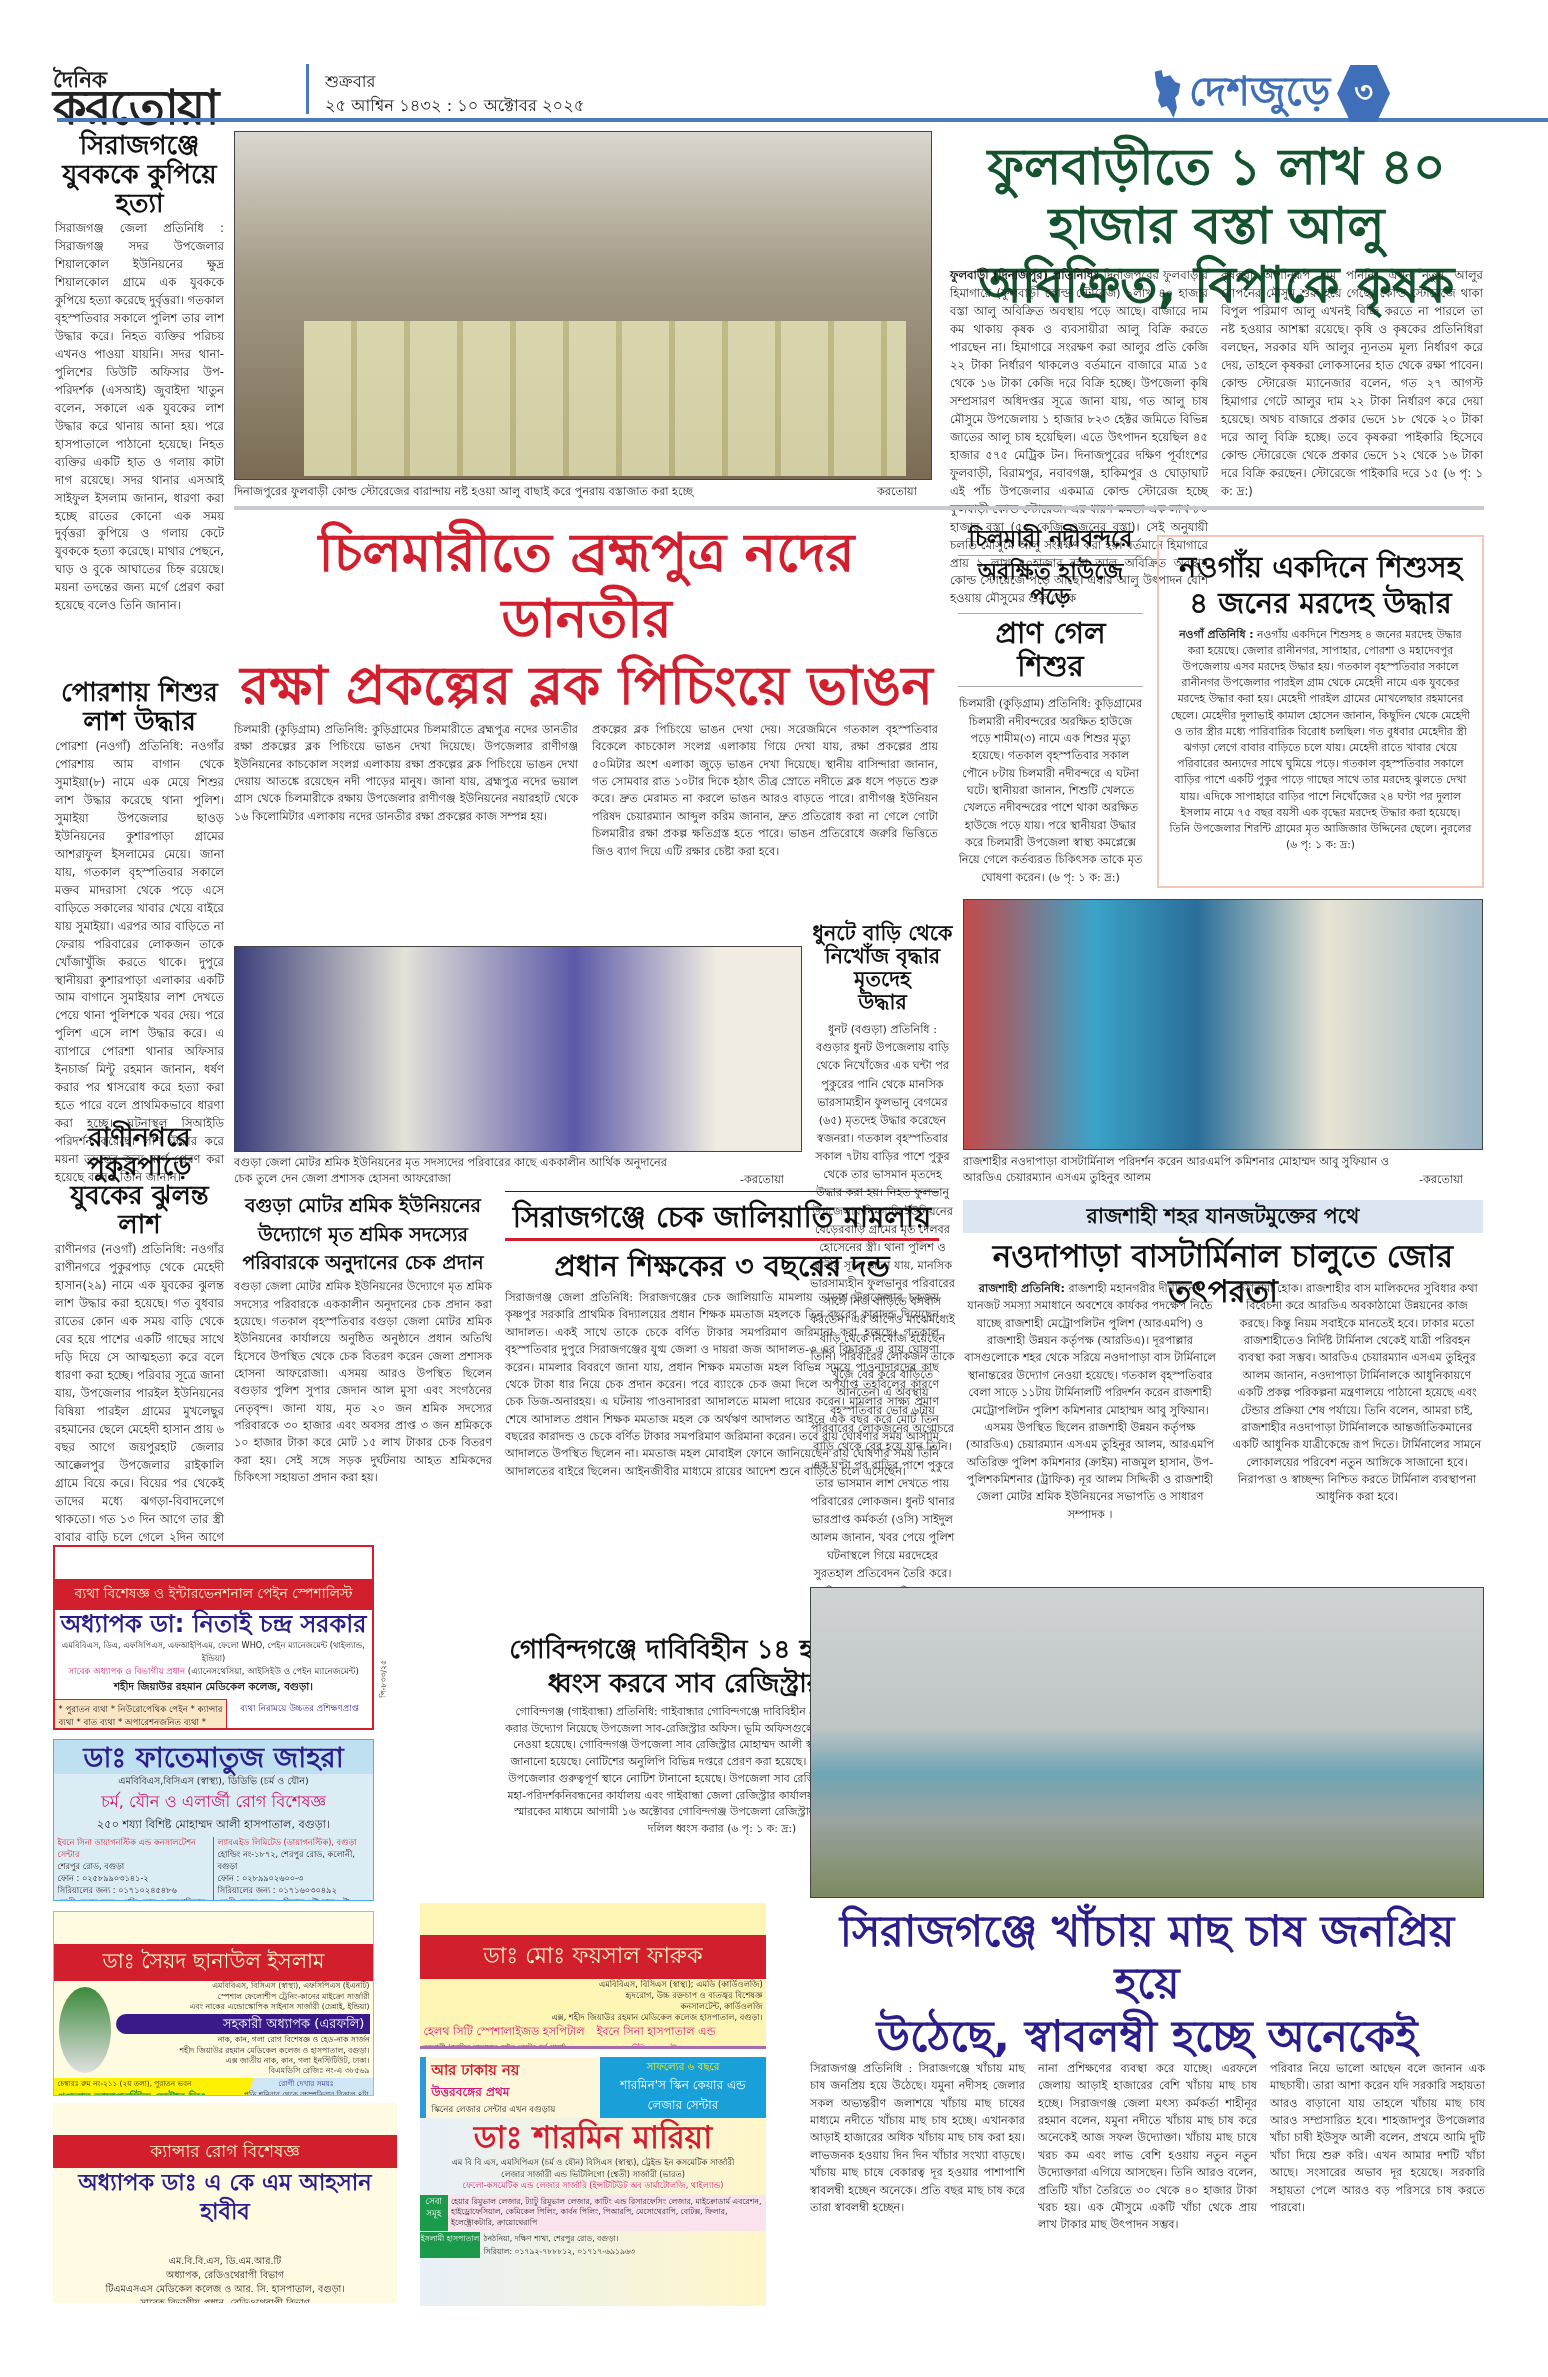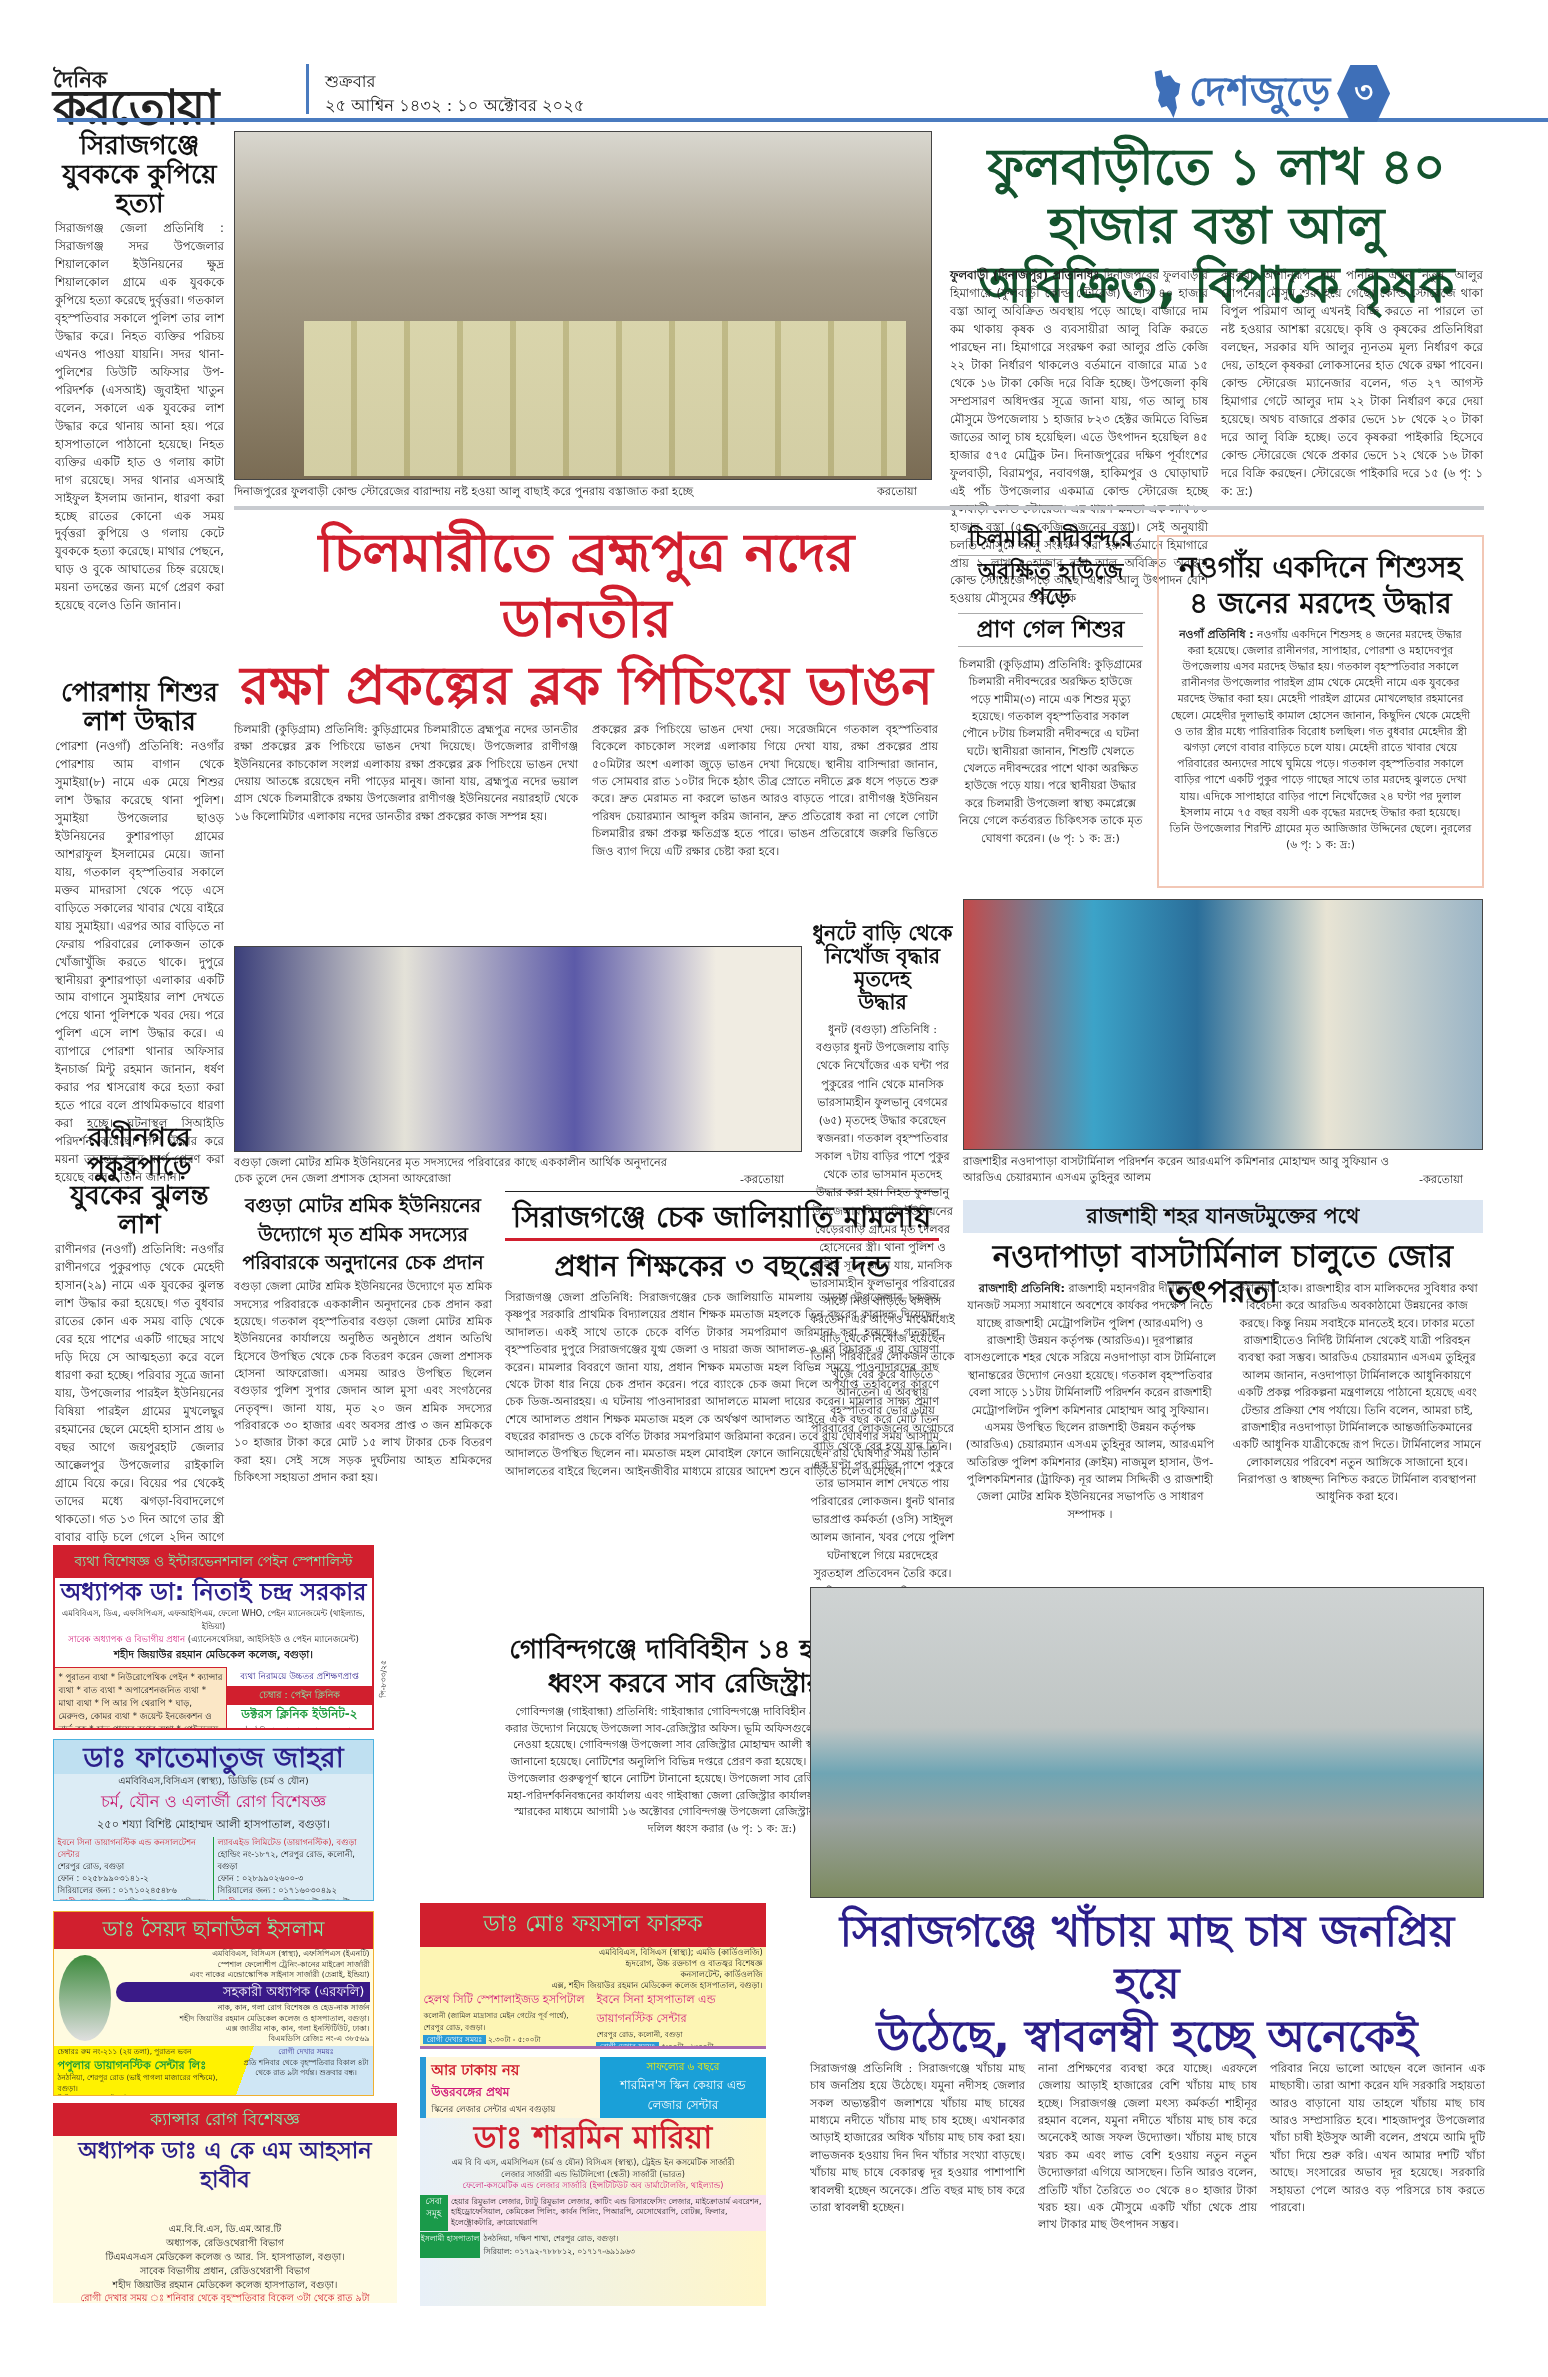--- a/index.html
+++ b/index.html
@@ -17,21 +17,21 @@
   #masthead-logo { left: 53px; top: 83px; font-size: 48px; font-weight: bold; letter-spacing: -1.7px; line-height: 1; }
   #masthead-sep { left: 306px; top: 64px; width: 3.4px; height: 50px; background: #4a7bbf; }
   #masthead-day { left: 325px; top: 69px; font-size: 16.3px; }
   #masthead-date { left: 325px; top: 93px; font-size: 16.3px; }
   #masthead-line { left: 57px; top: 118px; width: 1492px; height: 4.3px; background: #4a7bbf; }
   #section-logo { left: 1153px; top: 60px; display: flex; align-items: center; gap: 6.9px; color: #3e6fb8; }
   #section-title { font-size: 40px; font-weight: bold; }
   #page-num { width: 53px; height: 57px; background: #3e6fb8; color: #fff; font-size: 29px; font-weight: bold; display: flex; align-items: center; justify-content: center; clip-path: polygon(25% 0,75% 0,100% 50%,75% 100%,25% 100%,0 50%); }
   
   .ad { position: absolute; overflow: hidden; }
-  .ad-red-band { background: #d11f2e; color: #86efac; text-align: center; }
+  .ad-red-band { background: #d11f2e; color: #fef9c3; text-align: center; margin-top: 32px; }
   .ad-blue-name { color: #2b1e8a; font-weight: bold; text-align: center; }
   .pink { color: #d01c7a; }
   .red { color: #d11f2e; }
   .green { color: #1a9a3a; }
 </style>
 </head>
 <body>
 
 <div class="abs" id="masthead-logo-small">দৈনিক</div>
 <div class="abs" id="masthead-logo">করতোয়া</div>
@@ -88,21 +88,21 @@
     <span>চিলমারীতে ব্রহ্মপুত্র নদের ডানতীর</span><br>
     <span>রক্ষা প্রকল্পের ব্লক পিচিংয়ে ভাঙন</span>
   </h1>
 </div>
 <div class="abs body-text" style="left:234px; top:721px; width:344px; font-size:11.2px;">চিলমারী (কুড়িগ্রাম) প্রতিনিধি: কুড়িগ্রামের চিলমারীতে ব্রহ্মপুত্র নদের ডানতীর রক্ষা প্রকল্পের ব্লক পিচিংয়ে ভাঙন দেখা দিয়েছে। উপজেলার রাণীগঞ্জ ইউনিয়নের কাচকোল সংলগ্ন এলাকায় রক্ষা প্রকল্পের ব্লক পিচিংয়ে ভাঙন দেখা দেয়ায় আতঙ্কে রয়েছেন নদী পাড়ের মানুষ। জানা যায়, ব্রহ্মপুত্র নদের ভয়াল গ্রাস থেকে চিলমারীকে রক্ষায় উপজেলার রাণীগঞ্জ ইউনিয়নের নয়ারহাট থেকে ১৬ কিলোমিটার এলাকায় নদের ডানতীর রক্ষা প্রকল্পের কাজ সম্পন্ন হয়।</div>
 <div class="abs body-text" style="left:592px; top:721px; width:346px; font-size:11.2px;">প্রকল্পের ব্লক পিচিংয়ে ভাঙন দেখা দেয়। সরেজমিনে গতকাল বৃহস্পতিবার বিকেলে কাচকোল সংলগ্ন এলাকায় গিয়ে দেখা যায়, রক্ষা প্রকল্পের প্রায় ৫০মিটার অংশ এলাকা জুড়ে ভাঙন দেখা দিয়েছে। স্থানীয় বাসিন্দারা জানান, গত সোমবার রাত ১০টার দিকে হঠাৎ তীব্র স্রোতে নদীতে ব্লক ধসে পড়তে শুরু করে। দ্রুত মেরামত না করলে ভাঙন আরও বাড়তে পারে। রাণীগঞ্জ ইউনিয়ন পরিষদ চেয়ারম্যান আব্দুল করিম জানান, দ্রুত প্রতিরোধ করা না গেলে গোটা চিলমারীর রক্ষা প্রকল্প ক্ষতিগ্রস্ত হতে পারে। ভাঙন প্রতিরোধে জরুরি ভিত্তিতে জিও ব্যাগ দিয়ে এটি রক্ষার চেষ্টা করা হবে।</div>
 
 <div class="abs" style="left:958px; top:523px; width:185px;">
   <div class="hl center" style="font-size:22.4px; border-bottom:1.7px solid #aaa; padding:3.4px 0;">চিলমারী নদীবন্দরে</div>
   <div class="hl center" style="font-size:22.4px; border-bottom:1.7px solid #aaa; padding:3.4px 0;">অরক্ষিত হাউজে পড়ে</div>
-  <div class="hl center" style="font-size:23px; border-bottom:1.7px solid #aaa; padding:3.4px 0;">প্রাণ গেল শিশুর</div>
+  <div class="hl center" style="font-size:29px; border-bottom:1.7px solid #aaa; padding:3.4px 0;">প্রাণ গেল শিশুর</div>
   <p class="body-text center" style="margin-top:8.6px; font-size:11.2px;">
     <span>চিলমারী (কুড়িগ্রাম) প্রতিনিধি: কুড়িগ্রামের চিলমারী নদীবন্দরের অরক্ষিত হাউজে পড়ে শামীম(৩) নামে এক শিশুর মৃত্যু হয়েছে। গতকাল বৃহস্পতিবার সকাল পৌনে ৮টায় চিলমারী নদীবন্দরে এ ঘটনা ঘটে। স্থানীয়রা জানান, শিশুটি খেলতে খেলতে নদীবন্দরের পাশে থাকা অরক্ষিত হাউজে পড়ে যায়। পরে স্থানীয়রা উদ্ধার করে চিলমারী উপজেলা স্বাস্থ্য কমপ্লেক্সে নিয়ে গেলে কর্তব্যরত চিকিৎসক তাকে মৃত ঘোষণা করেন।</span>
     <span>(৬ পৃ: ১ ক: দ্র:)</span>
   </p>
 </div>
 
 <div class="abs" style="left:1157px; top:535px; width:327px; height:353px; border:2.6px solid #f2c7b5; padding:12px 10.3px;">
   <h2 class="hl center" style="font-size:29px; line-height:1.25;">
     <span>নওগাঁয় একদিনে শিশুসহ</span><br>
     <span>৪ জনের মরদেহ উদ্ধার</span>

